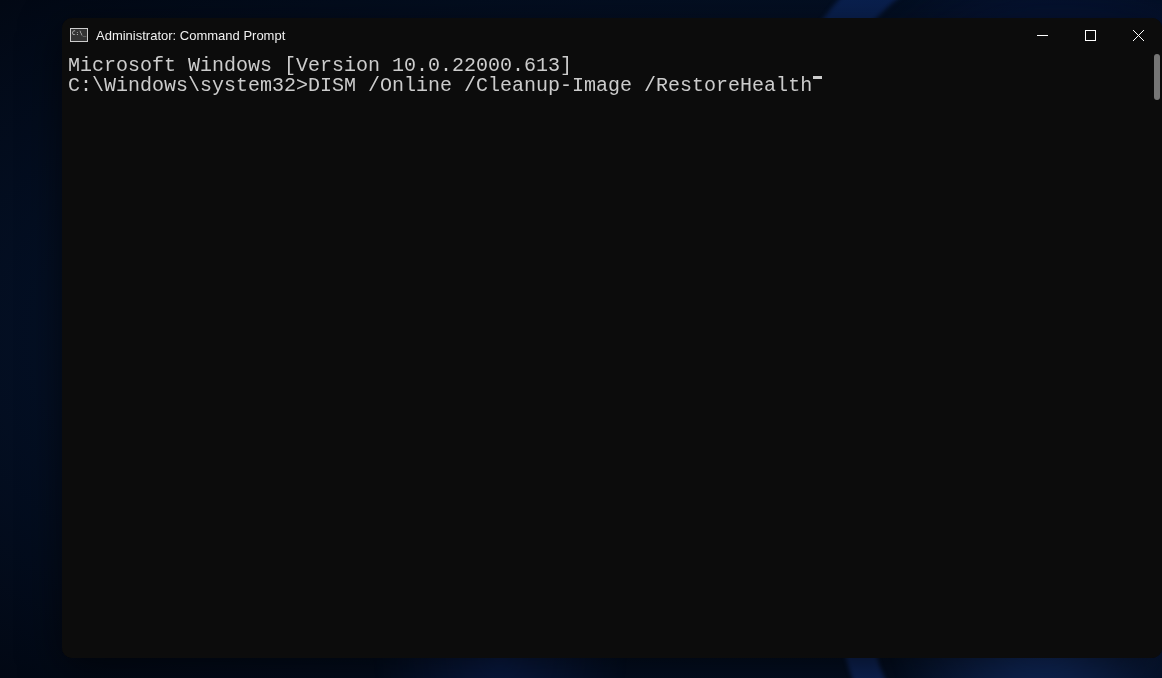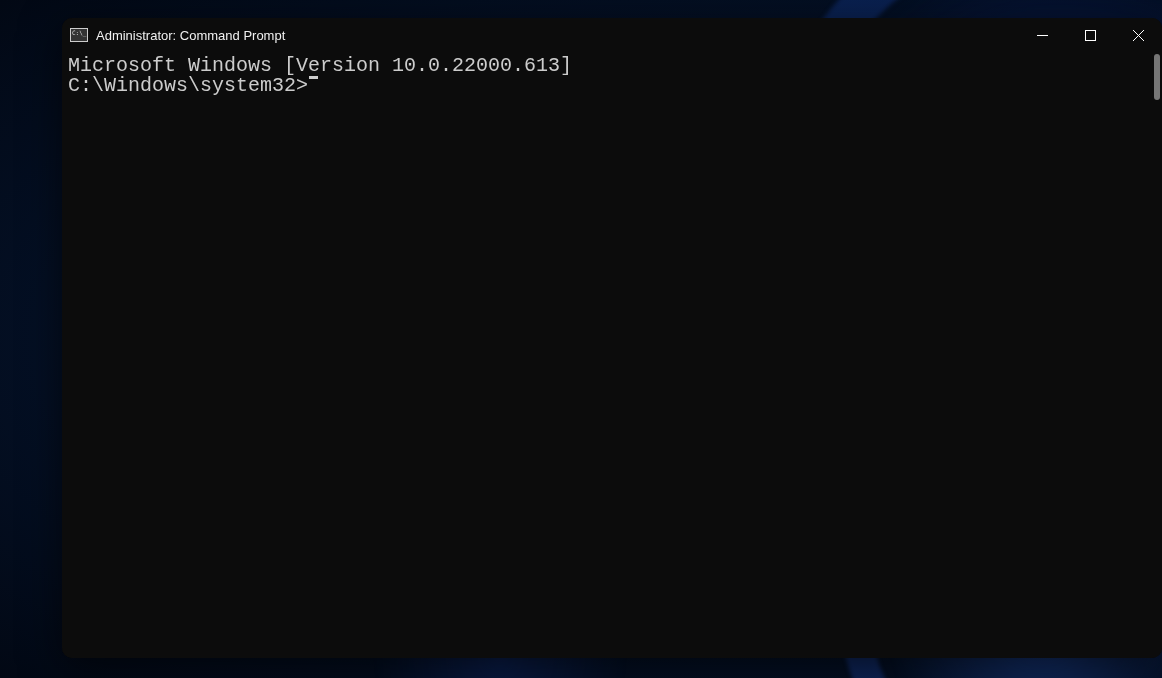--- a/index.html
+++ b/index.html
@@ -199,18 +199,18 @@
             <line x1="11" y1="0" x2="0" y2="11"></line>
           </svg>
       </div>
     </div>
   </div>
 
   <div class="terminal-body">
     <div class="terminal-line">Microsoft Windows [Version 10.0.22000.613]</div>
     <div class="terminal-line"></div>
     <div class="prompt-line">
-      <span>C:\Windows\system32&gt;</span><span class="cursor"></span>
+      <span>C:\Windows\system32&gt;</span><span>DISM /Online /Cleanup-Image /RestoreHealth</span><span class="cursor"></span>
     </div>
     <div class="scrollbar"></div>
   </div>
 
 </div>
 
 </body></html>

